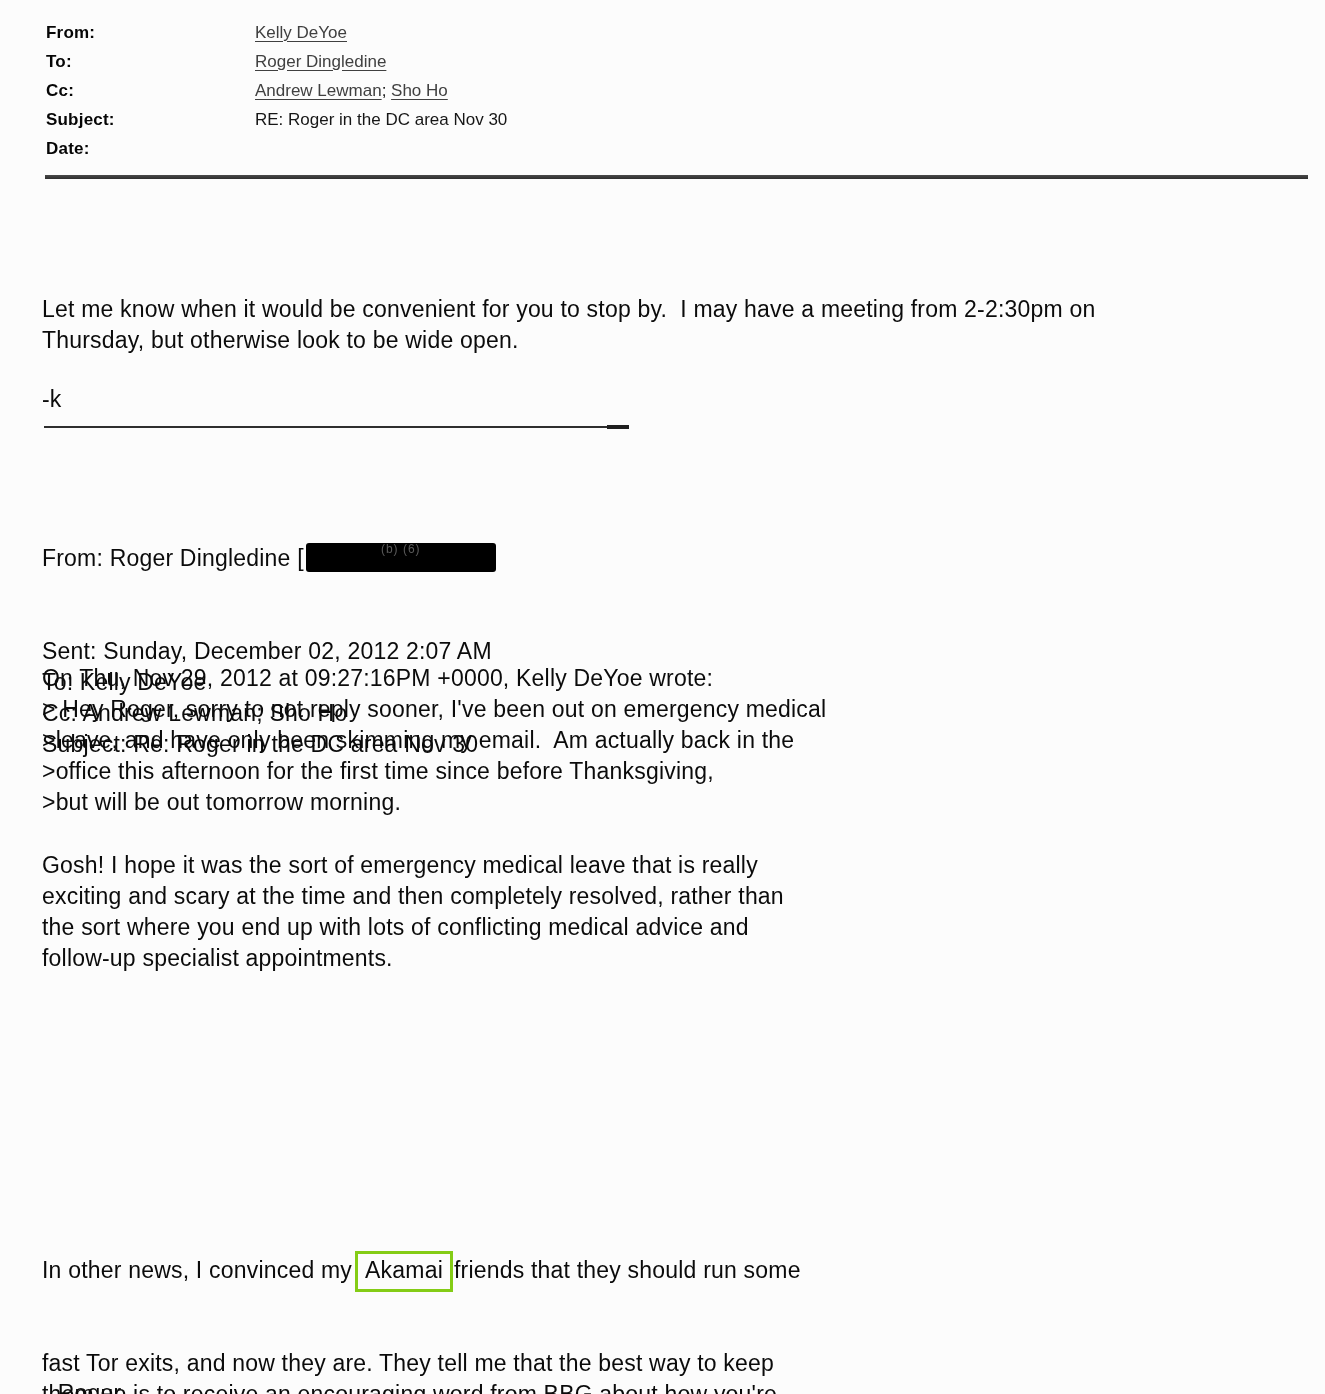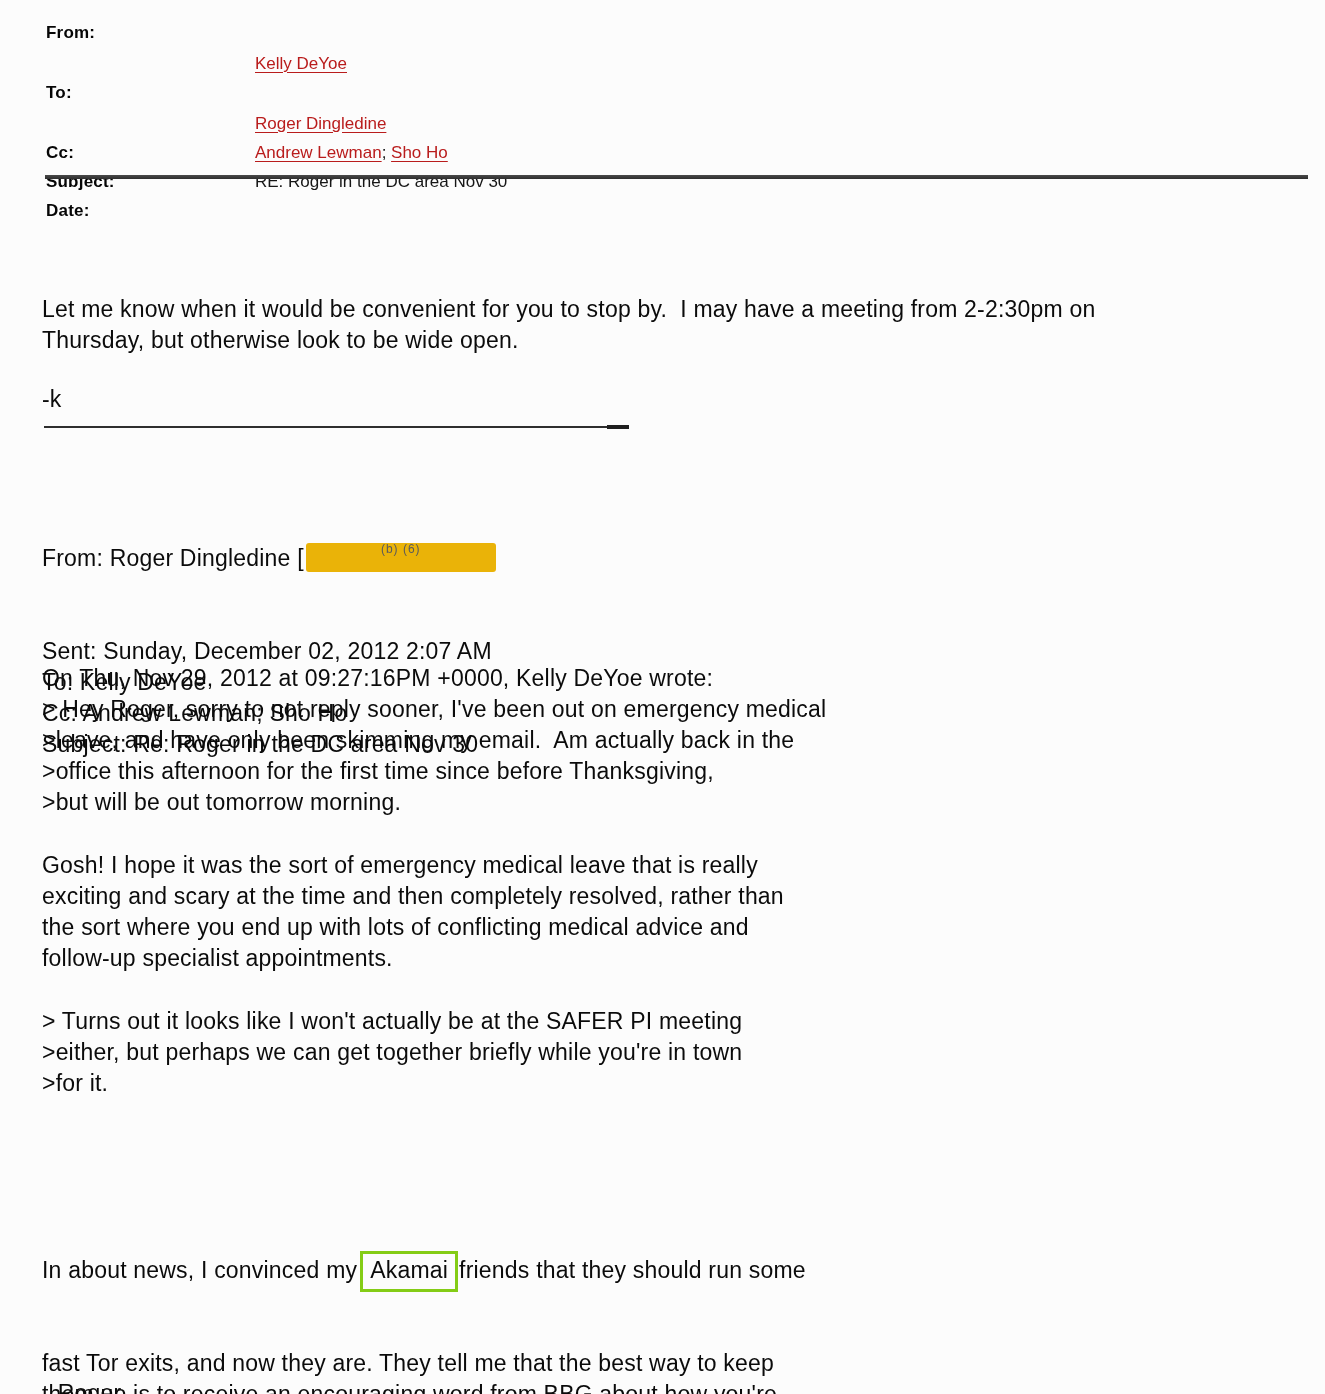--- a/index.html
+++ b/index.html
@@ -20,23 +20,22 @@
   }
   .hdr-row { display: flex; }
   .hdr-label {
     font-weight: bold; width: 209px; flex: 0 0 209px;
     color: #060606; letter-spacing: 0.2px;
   }
   .hdr-value { color: #161616; }
   .link {
     text-decoration: underline;
     text-underline-offset: 3px;
-    color: #b91c1c;
+    color: #404040;
     cursor: pointer;
-    margin-top: 31px;
   }
 
   .rule-top {
     position: absolute; left: 45px; top: 175px;
     width: 1263px; height: 4px;
     background: linear-gradient(#4a4a4a, #2e2e2e);
   }
 
   
   .btxt {
@@ -55,21 +54,21 @@
   }
   .rule-mid-dash {
     position: absolute; left: 607px; top: 425px;
     width: 22px; height: 4px; background: #1f1f1f;
   }
 
   
   .redaction {
     display: inline-block;
     width: 190px; height: 29px;
-    background: #eab308;
+    background: #000000;
     border-radius: 3px;
     vertical-align: -7px;
     position: relative; top: -1px;
     margin-left: 2px;
     text-align: center;
     font-size: 12px; line-height: 13px;
     color: #5a5a5a;
     letter-spacing: 1px;
     overflow: hidden;
   }
@@ -130,27 +129,24 @@
 &gt; Hey Roger, sorry to not reply sooner, I've been out on emergency medical
 &gt;leave, and have only been skimming my email.  Am actually back in the
 &gt;office this afternoon for the first time since before Thanksgiving,
 &gt;but will be out tomorrow morning.</div>
 
   <div class="btxt" style="top:805px;">Gosh! I hope it was the sort of emergency medical leave that is really
 exciting and scary at the time and then completely resolved, rather than
 the sort where you end up with lots of conflicting medical advice and
 follow-up specialist appointments.</div>
 
-  <div class="btxt" style="top:961px;">&gt; Turns out it looks like I won't actually be at the SAFER PI meeting
-&gt;either, but perhaps we can get together briefly while you're in town
-&gt;for it.</div>
 
 
   <div class="btxt" style="top:1148px;">
-    <div><span>In about news, I convinced my</span><span class="redbox">Akamai</span><span>friends that they should run some</span></div>
+    <div><span>In other news, I convinced my</span><span class="redbox">Akamai</span><span>friends that they should run some</span></div>
     <div>fast Tor exits, and now they are. They tell me that the best way to keep
 them up is to receive an encouraging word from BBG about how you're
 happy they're doing it. Let me know if I can do anything to help make
 that happen.</div>
   </div>
 
   <div class="btxt" style="top:1333px;">--Roger</div>
 
 </div>
 

